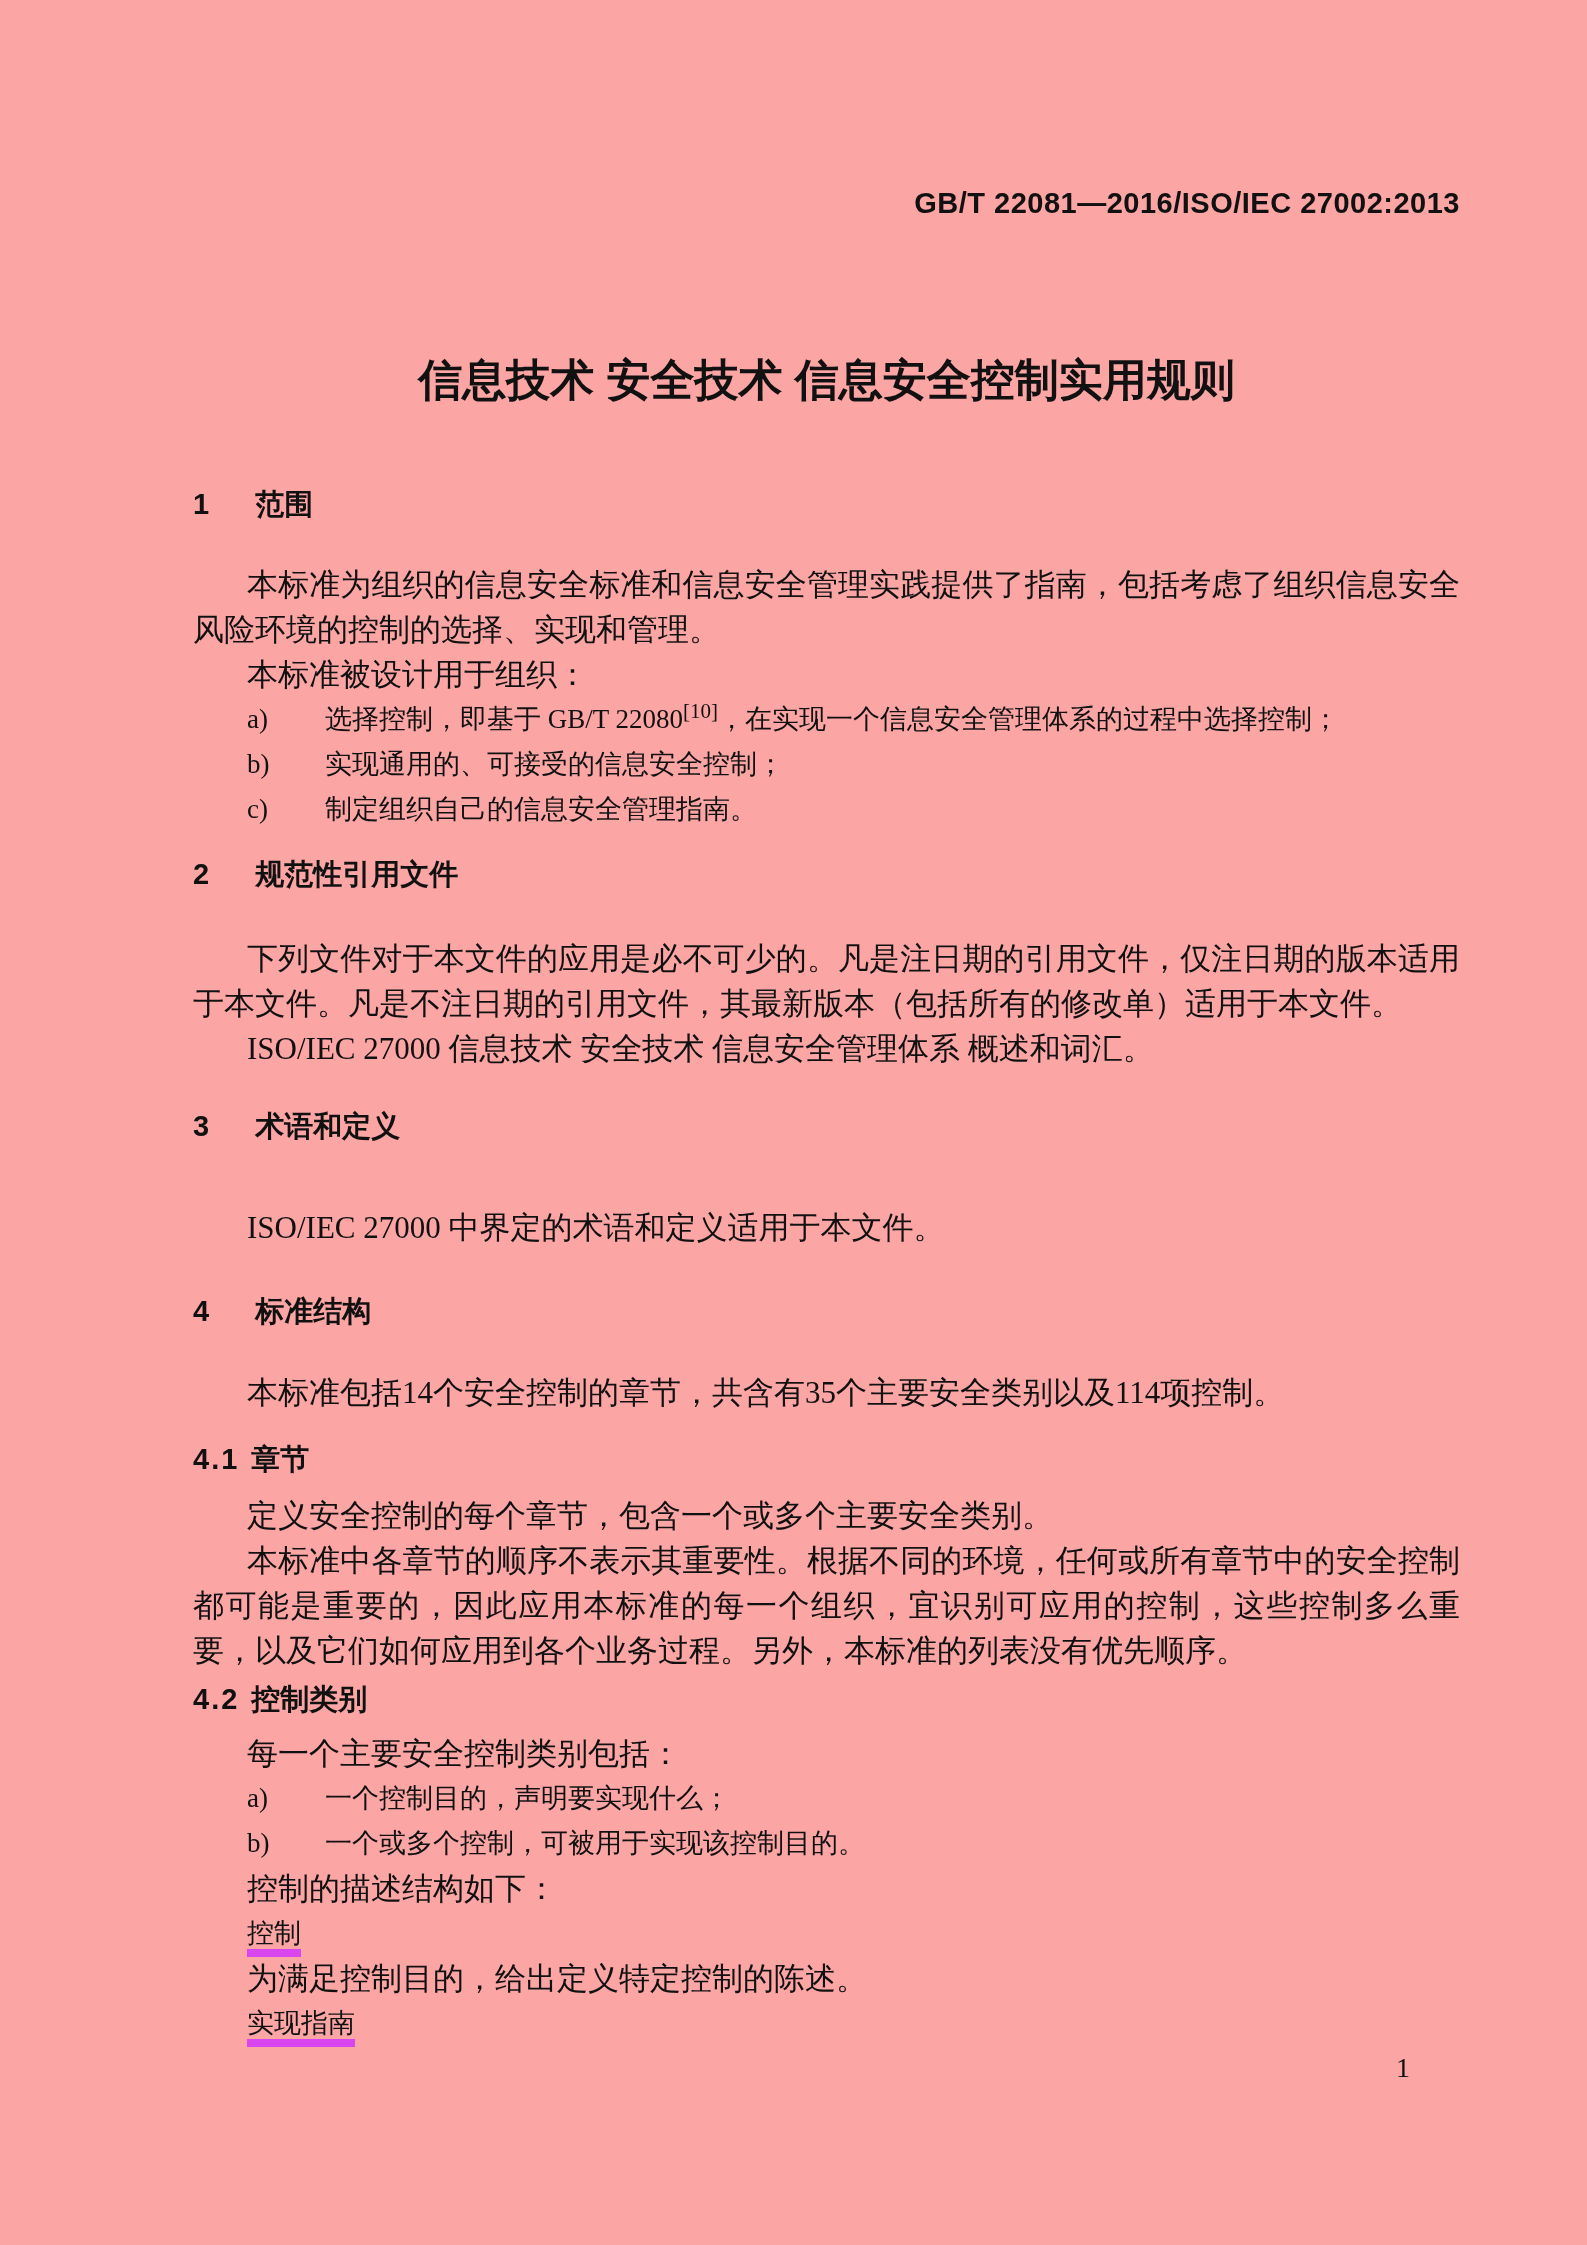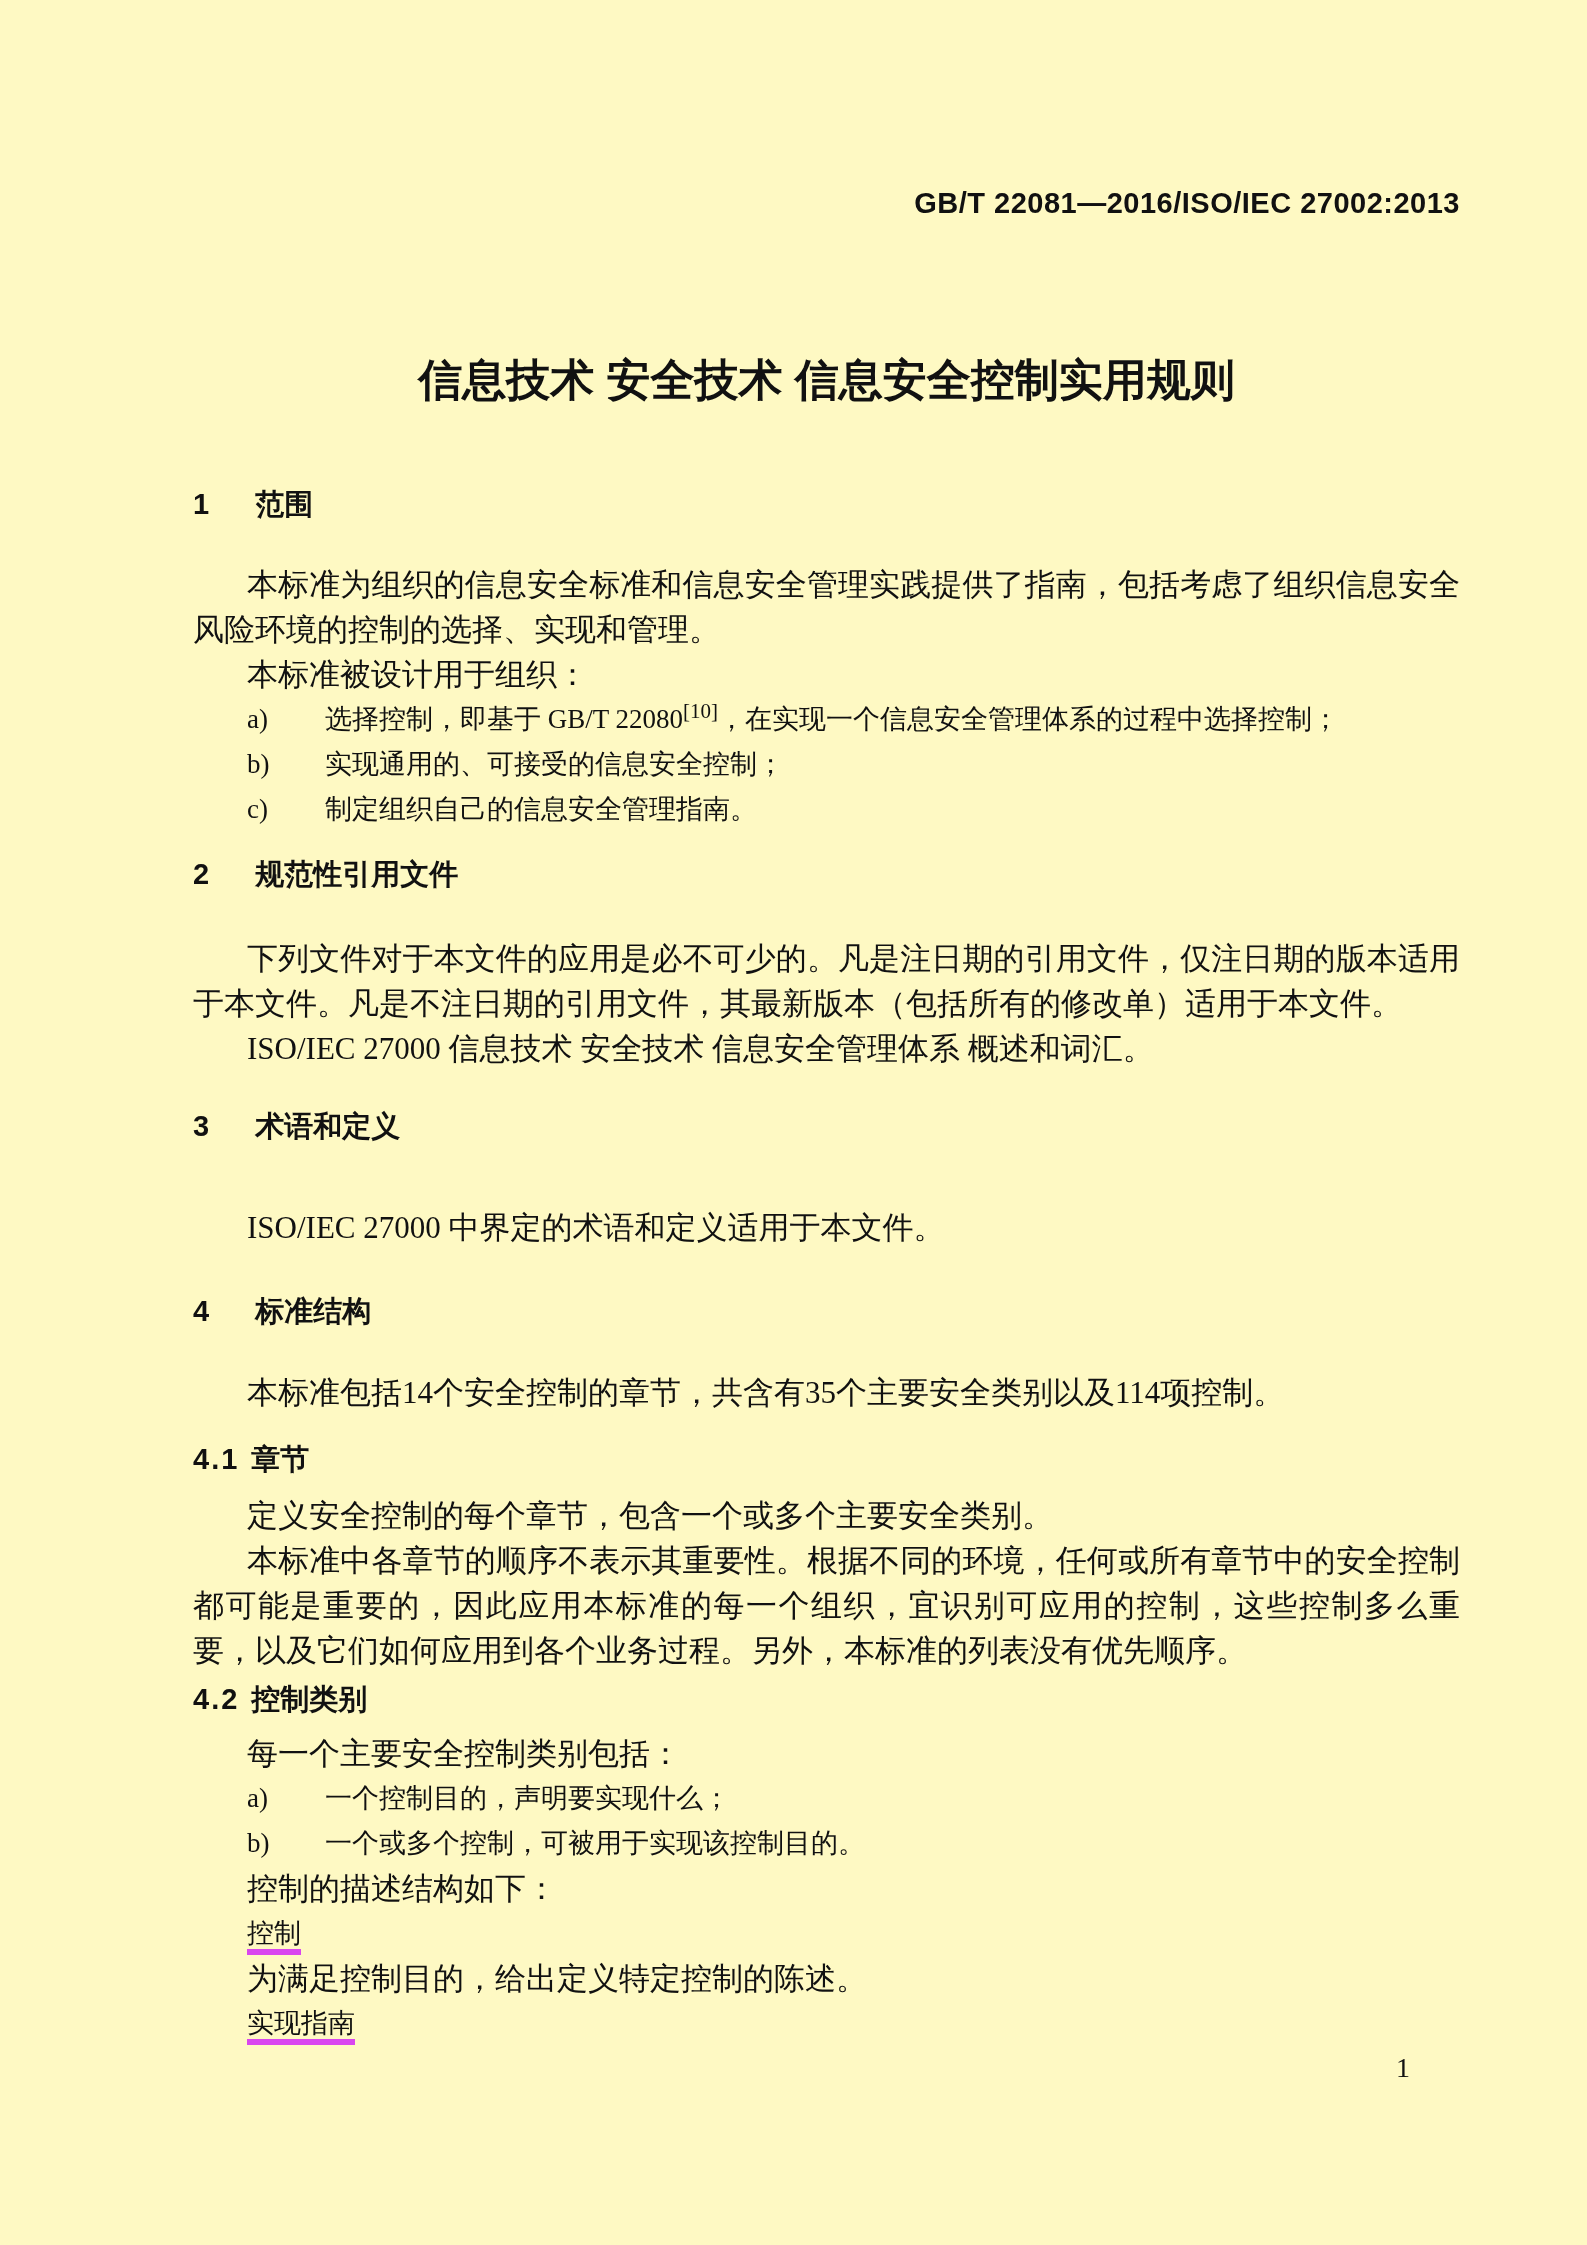--- a/index.html
+++ b/index.html
@@ -1,20 +1,20 @@
 <!DOCTYPE html>
 <html><head>
 <meta charset="utf-8">
 <style>
   html, body { margin: 0; padding: 0; background: #e8e8e8; }
   .page {
     position: relative;
     width: 1587px;
     height: 2245px;
-    background: #fef9c3;
+    background: #fca5a5;
     color: #111111;
     font-family: "Liberation Serif", serif;
     overflow: hidden;
   }
   .content {
     position: absolute;
     left: 193px;
     top: 0;
     width: 1267px;
   }
@@ -66,21 +66,21 @@
     vertical-align: super;
     line-height: 0;
   }
   .ulabel-line {
     margin: 0;
     padding-left: 54px;
     font-size: 27px;
     line-height: 45px;
   }
   .ulabel {
-    border-bottom: 6px solid #d946ef;
+    border-bottom: 8px solid #d946ef;
     padding-bottom: 1px;
   }
   .page-num {
     position: absolute;
     left: 1396px;
     top: 2052px;
     font-size: 28px;
     line-height: 32px;
     font-family: "Liberation Serif", serif;
   }

